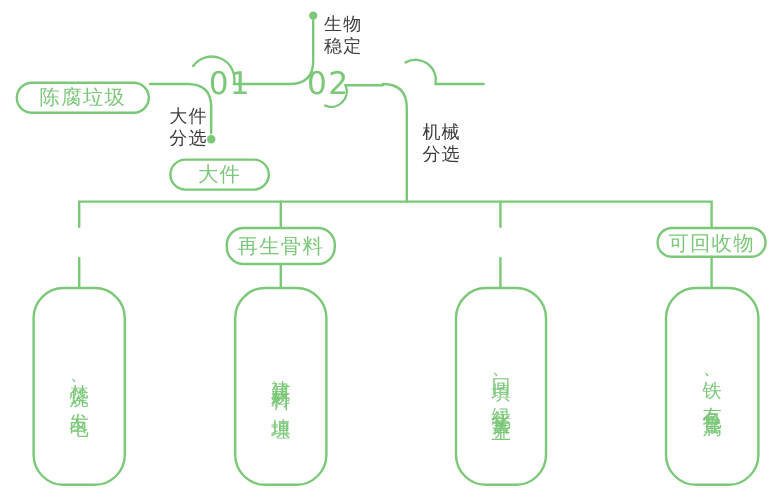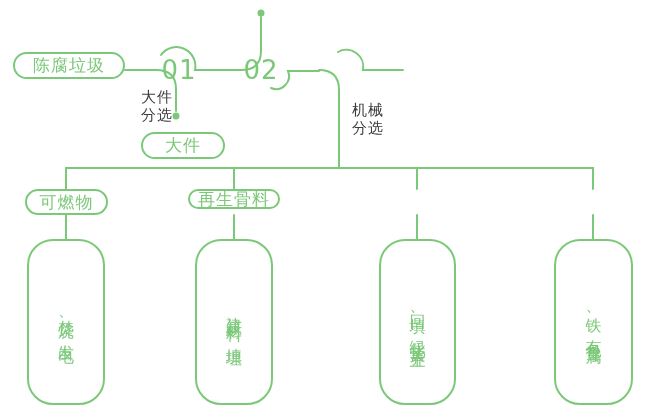--- a/index.html
+++ b/index.html
@@ -37,21 +37,21 @@
     font-weight: 500;
     letter-spacing: 1px;
     background: var(--background);
     white-space: nowrap;
   }
   .num {
     position: absolute;
     width: 60px;
     height: 26px;
     line-height: 26px;
-    text-align: center;
+    text-align: right;
     color: var(--green);
     font-size: 26px;
     font-weight: 400;
     letter-spacing: 1px;
     background: transparent;
   }
   .plabel {
     position: absolute;
     color: var(--label-dark);
     font-size: 15px;
@@ -103,41 +103,43 @@
     <path d="M66,189 V168 H593 V189"></path>
     <path d="M234,168 V189"></path>
     <path d="M417,168 V189"></path>
 
     <path d="M66,215 V239"></path>
     <path d="M234,215 V239"></path>
     <path d="M417,215 V239"></path>
     <path d="M593,215 V239"></path>
   </svg>
 
-  <div class="pill" style="left:13px;top:52px;width:112px;height:27px">
+  <div class="pill" style="left:13px;top:68px;width:112px;height:27px">
     <span>陈腐垃圾</span>
   </div>
 
   <div class="num" style="left:149px;top:57px">01</div>
   <div class="num" style="left:231px;top:57px">02</div>
 
+  <div class="plabel" style="left:270px;top:11px">生物
+稳定</div>
   <div class="plabel" style="left:141px;top:88px">大件
 分选</div>
   <div class="plabel" style="left:352px;top:101px">机械
 分选</div>
 
   <div class="pill" style="left:141px;top:132px;width:84px;height:27px">
     <span>大件</span>
   </div>
 
-  <div class="pill" style="left:25px;top:189px;width:83px;height:26px">
-    <span>可燃物</span>
+  <div class="pill" style="left:188px;top:189px;width:92px;height:32px">
+    <span>再生骨料</span>
   </div>
-  <div class="pill" style="left:188px;top:189px;width:92px;height:20px">
-    <span>再生骨料</span>
+  <div class="pill" style="left:547px;top:189px;width:92px;height:26px">
+    <span>可回收物</span>
   </div>
 
   <div class="obox" style="left:27px;top:239px;width:78px;height:166px">
     <span class="vtext">焚烧、发电</span>
   </div>
   <div class="obox" style="left:195px;top:239px;width:78px;height:166px">
     <span class="vtext">建筑材料、填埋</span>
   </div>
   <div class="obox" style="left:379px;top:239px;width:77px;height:166px">
     <span class="vtext">回填、绿化营养土</span>

